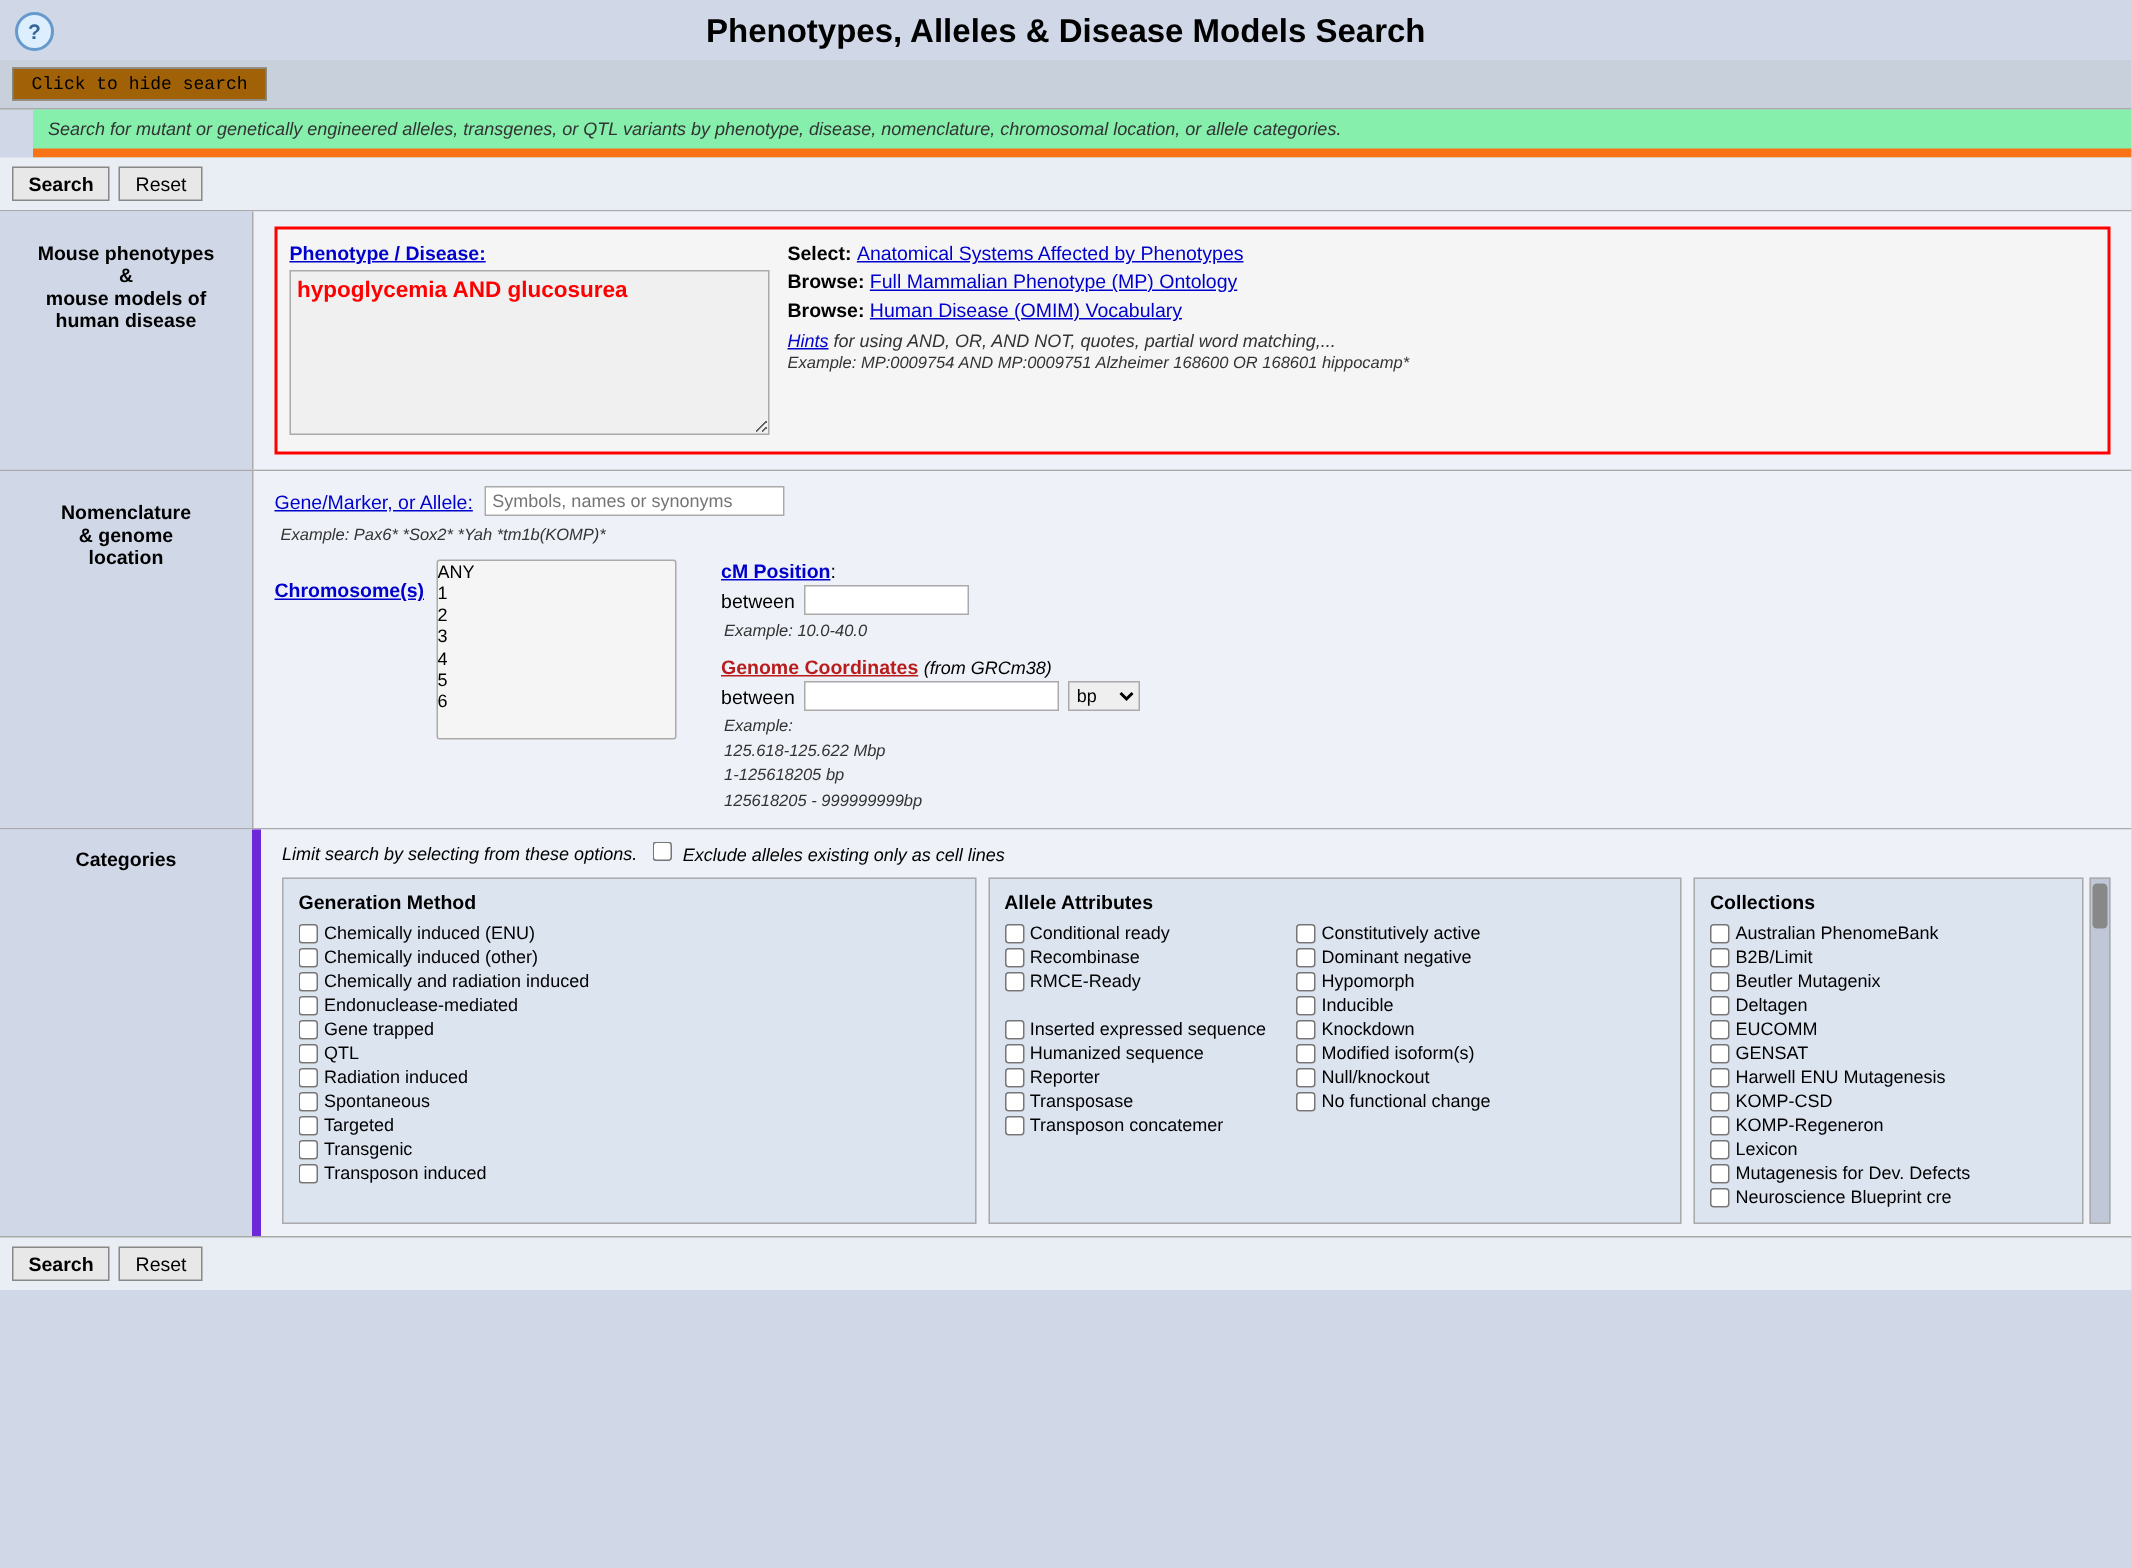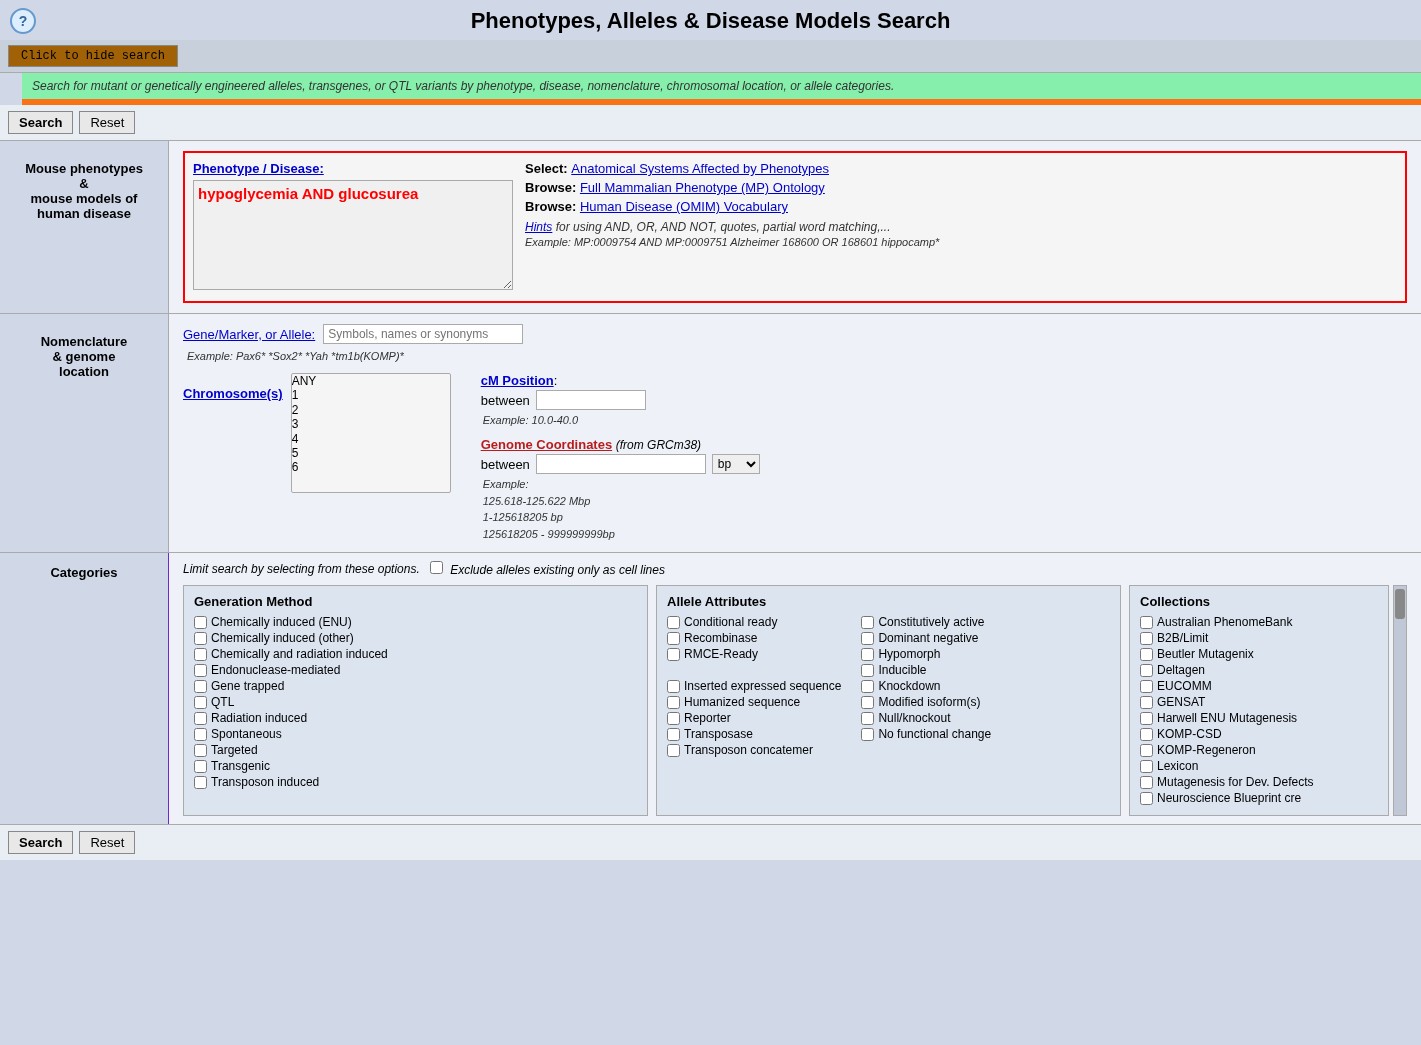--- a/index.html
+++ b/index.html
@@ -292,21 +292,21 @@
       min-width: 168px;
       background: #d0d8e8;
       padding: 12px 8px;
       font-weight: bold;
       text-align: center;
       font-size: 13px;
     }
     .categories-content {
       flex: 1;
       background: #eef2f8;
-      border-left: 1px solid #6d28d9;
+      border-left: 6px solid #6d28d9;
       padding: 8px 14px;
     }
     .cat-options-row {
       display: flex;
       align-items: center;
       gap: 10px;
       margin-bottom: 8px;
       font-style: italic;
       font-size: 12px;
     }

